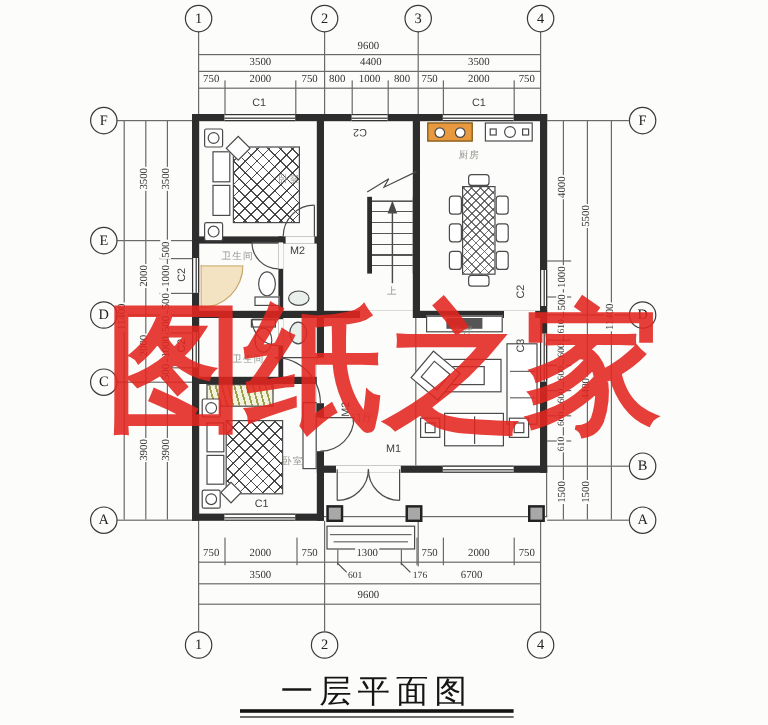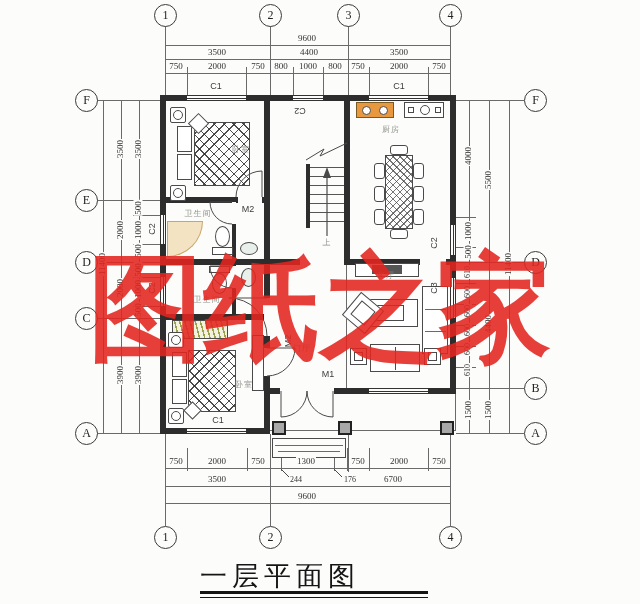--- a/index.html
+++ b/index.html
@@ -39,21 +39,21 @@
   .winh:after{content:"";position:absolute;left:0;right:0;top:50%;height:1px;background:#333;}
   .winv{position:absolute;background:#fcfcfb;border-left:1px solid #333;border-right:1px solid #333;
         box-sizing:border-box;z-index:2;}
   .winv:after{content:"";position:absolute;top:0;bottom:0;left:50%;width:1px;background:#333;}
   .col{position:absolute;width:14px;height:14px;background:#a8a8a8;border:2px solid #222;box-sizing:border-box;z-index:2;}
   .treads{position:absolute;background-image:repeating-linear-gradient(to bottom,#555 0 1px,transparent 1px 9px);}
   .ell{position:absolute;border:1px solid #4a4a4a;border-radius:50%;background:#e9f0ec;box-sizing:border-box;}
   #wm{position:absolute;left:88px;top:240px;width:452px;height:138px;display:flex;
       justify-content:space-between;align-items:center;z-index:9;
       font-family:"Liberation Serif",serif;font-weight:bold;font-size:116px;line-height:1;opacity:.88;}
-  #titlebox{position:absolute;left:200px;top:558px;width:228px;text-align:left;z-index:5;
+  #titlebox{position:absolute;left:200px;top:558px;width:228px;text-align:center;z-index:5;
       font-size:27px;letter-spacing:5px;color:#151515;font-family:"Liberation Serif",serif;}
   svg.overlay{position:absolute;left:0;top:0;z-index:2;}
 </style>
 </head>
 <body>
 
 <div id="canvas">
 
   <div class="circ" style="left:154px;top:4px">
       <span>1</span>
@@ -161,21 +161,21 @@
   <div class="vl" style="left:369px;top:448px;height:23px"></div>
   <div class="vl" style="left:428px;top:448px;height:23px"></div>
   <div class="dim" style="left:176px;top:461px">750</div>
   <div class="dim" style="left:217px;top:461px">2000</div>
   <div class="dim" style="left:258px;top:461px">750</div>
   <div class="dim" style="left:306px;top:461px">1300</div>
   <div class="dim" style="left:358px;top:461px">750</div>
   <div class="dim" style="left:399px;top:461px">2000</div>
   <div class="dim" style="left:439px;top:461px">750</div>
   <div class="dim" style="left:217px;top:479px">3500</div>
-  <div class="dim dims" style="left:296px;top:480px">244</div>
+  <div class="dim dims" style="left:296px;top:480px">601</div>
   <div class="dim dims" style="left:350px;top:480px">176</div>
   <div class="dim" style="left:393px;top:479px">6700</div>
   <div class="dim" style="left:307px;top:496px">9600</div>
 
   <div class="vl" style="left:103px;top:100px;height:333px"></div>
   <div class="vl" style="left:121px;top:100px;height:333px"></div>
   <div class="vl" style="left:139px;top:100px;height:333px"></div>
   <div class="hl" style="left:133px;top:215px;width:27px"></div>
   <div class="hl" style="left:133px;top:244px;width:27px"></div>
   <div class="hl" style="left:133px;top:277px;width:27px"></div>

